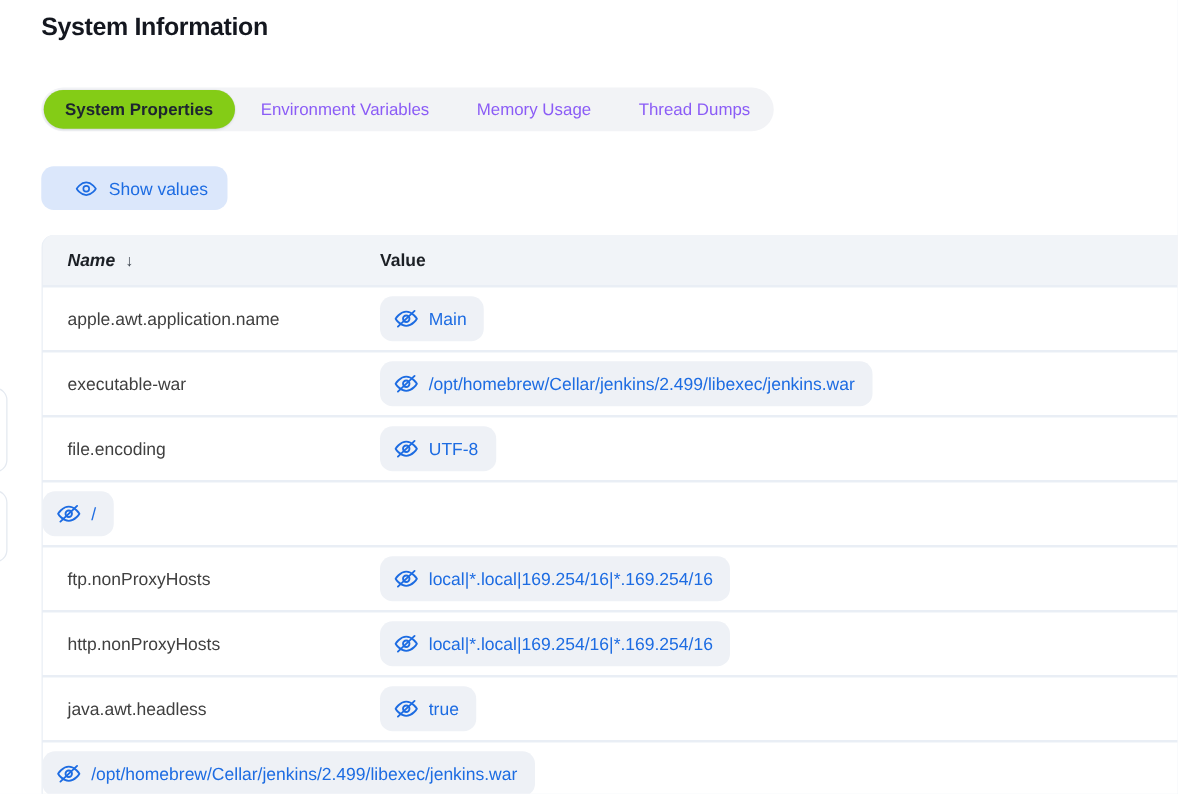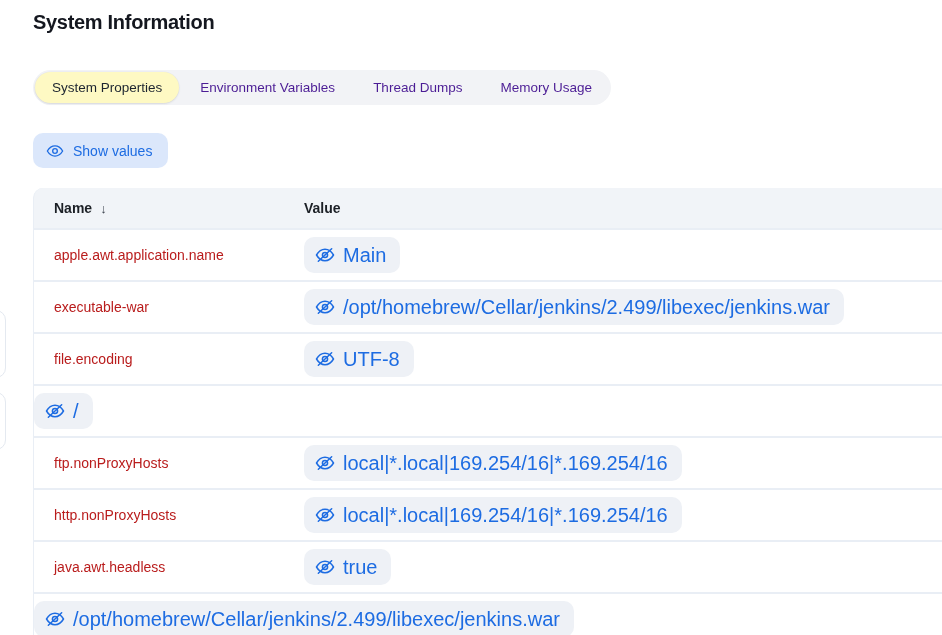--- a/index.html
+++ b/index.html
@@ -8,48 +8,48 @@
   .page { position:relative; width:942px; height:630px; }
 
   
   .page-title { position:absolute; left:33px; top:11px; font-size:20px; font-weight:700;
     color:#14171f; letter-spacing:-0.3px; }
 
   
   .tabbar { position:absolute; left:33px; top:70px; height:35px; display:inline-flex;
     align-items:center; background:#f2f3f6; border-radius:18px; padding:2px; gap:4px; }
   .tab { border:none; background:transparent; height:31px; padding:0 17px; border-radius:16px;
-    font-family:inherit; font-size:13.5px; color:#4c1d95; cursor:pointer; white-space:nowrap; }
-  .tab.active { background:#fef9c3; color:#1d2530; font-weight:400;
+    font-family:inherit; font-size:13.5px; color:#8b5cf6; cursor:pointer; white-space:nowrap; }
+  .tab.active { background:#84cc16; color:#1d2530; font-weight:700;
     box-shadow:0 1px 2px rgba(25,35,50,.10), 0 0 0 0.5px rgba(25,35,50,.04); }
 
   
   .show-values { position:absolute; left:33px; top:133px; height:35px; display:inline-flex;
-    align-items:center; gap:9px; padding:0 16px 0 13px; border:none; border-radius:10px;
+    align-items:center; gap:9px; padding:0 16px 0 27px; border:none; border-radius:10px;
     background:#dbe7fb; color:#1d6ce2; font-family:inherit; font-size:14px; font-weight:500;
     cursor:pointer; }
   .show-values svg { display:block; }
 
   
   .sys-table { position:absolute; left:33px; top:188px; width:940px; background:#e9eef5;
     border-left:1px solid #e9eef5; border-radius:10px 0 0 0; overflow:hidden;
     display:flex; flex-direction:column; gap:2px; }
   .thead { display:flex; align-items:center; height:40px; background:#f1f4f8;
     font-size:14px; font-weight:600; color:#1c2026; }
-  .th-name { width:270px; padding-left:20px; display:flex; align-items:center; gap:8px; cursor:pointer; }
+  .th-name { width:270px; padding-left:20px; display:flex; align-items:center; gap:8px; cursor:pointer;font-style:italic; }
   .th-value { flex:1; cursor:pointer; }
   .sort-arrow { font-size:13px; color:#3a414c; font-weight:400; }
   .trow { display:flex; align-items:center; height:50px; background:#ffffff; }
-  .cell-name { width:270px; padding-left:20px; font-size:14px; color:#b91c1c; }
+  .cell-name { width:270px; padding-left:20px; font-size:14px; color:#404040; }
   .cell-value { flex:1; display:flex; align-items:center; }
 
   
   .pill { display:inline-flex; align-items:center; gap:8px; height:36px;
     padding:0 14px 0 11px; border:none; border-radius:10px; background:#eef1f6;
-    color:#1d6ce2; font-family:inherit; font-size:20px; cursor:pointer; white-space:nowrap; }
+    color:#1d6ce2; font-family:inherit; font-size:14px; cursor:pointer; white-space:nowrap; }
   .pill svg { display:block; flex:none; }
 
   
   .edge-btn { position:absolute; left:-22px; width:28px; background:#ffffff;
     border:1px solid #e4e9f0; border-radius:10px; cursor:pointer; }
   .edge-btn.one { top:310px; height:68px; }
   .edge-btn.two { top:392px; height:58px; }
 </style>
 </head>
 <body>
@@ -57,23 +57,23 @@
 <div class="page">
 
   <h1 class="page-title">System Information</h1>
 
   <nav class="tabbar">
   <button class="tab active"><span>System Properties</span></button>
 
   <button class="tab"><span>Environment Variables</span></button>
 
 
+  <button class="tab"><span>Memory Usage</span></button>
+
   <button class="tab"><span>Thread Dumps</span></button>
-
-  <button class="tab"><span>Memory Usage</span></button>
 </nav>
 
   <button class="show-values">
     <span>
       <svg width="18" height="18" viewBox="0 0 24 24" fill="none" stroke="#1d6ce2" stroke-width="1.8" stroke-linecap="round" stroke-linejoin="round">
         <path d="M1.8 12S5.8 5.2 12 5.2 22.2 12 22.2 12 18.2 18.8 12 18.8 1.8 12 1.8 12Z"></path>
         <circle cx="12" cy="12" r="3.1"></circle>
       </svg>
     </span>
     <span>Show values</span>

